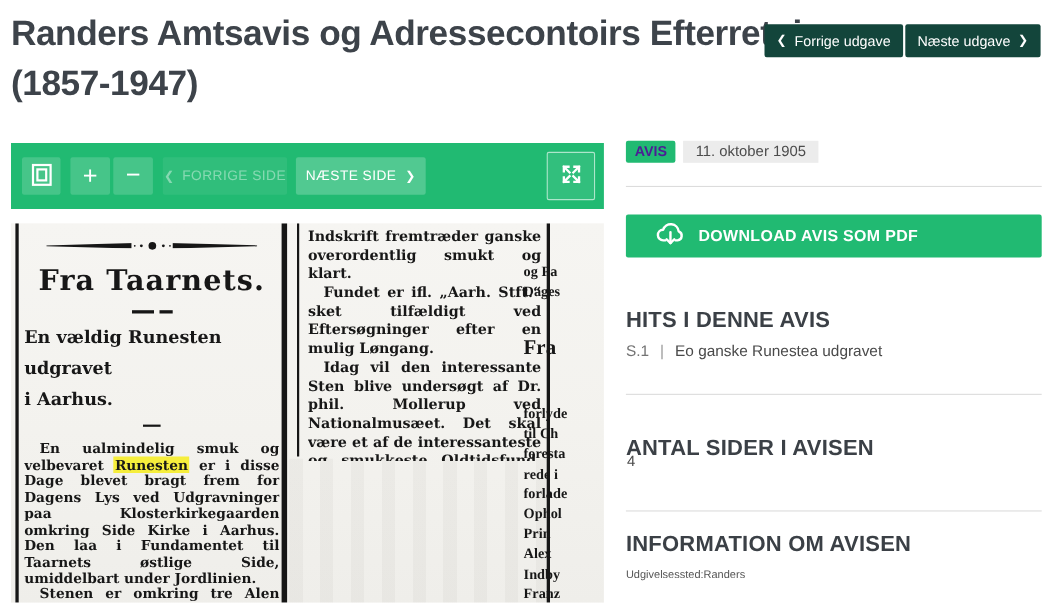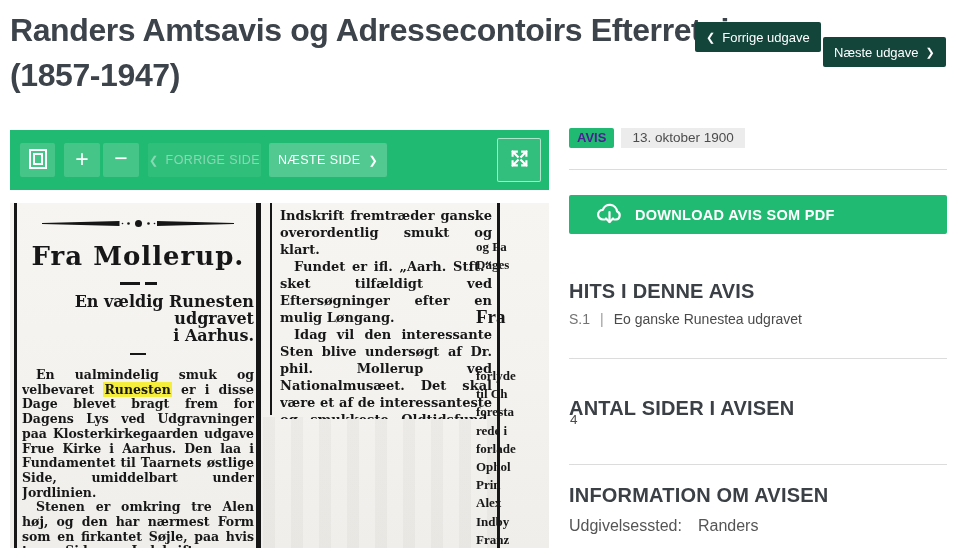--- a/index.html
+++ b/index.html
@@ -16,21 +16,21 @@
     letter-spacing:-0.4px; color:#3d434a;
   }
   .nav-btn {
     position:absolute; top:22px; height:30px;
     background:#13453b; color:#fff; border:none; border-radius:2px;
     font-family:inherit; font-size:13px;
     display:flex; align-items:center; gap:7px; padding:0 11px; cursor:pointer;
   }
   .nav-btn .chev { font-size:11px; line-height:1; }
   #btn-prev-edition { left:695px; }
-  #btn-next-edition { left:823px;margin-top:15px; }
+  #btn-next-edition { left:823px; }
 
   
   .toolbar {
     position:absolute; left:10px; top:130px; width:539px; height:60px;
     background:#21ba72;
   }
   .tb-btn {
     position:absolute; top:13px; height:34px;
     background:rgba(255,255,255,.17); border:none; border-radius:2px;
     color:#fff; font-family:inherit; cursor:pointer;
@@ -75,21 +75,21 @@
     box-shadow:-10px 0 0 -2.2px #161616, 10px 0 0 -2.2px #161616,
                -16px 0 0 -2.7px #161616, 16px 0 0 -2.7px #161616;
   }
 
   .np-col1 { position:absolute; left:12px; top:0; width:232px; height:345px; overflow:hidden; }
   .np-col1 .orn { margin:16px 20px 0; }
   .np-h1 { font-size:26px; text-align:center; margin-top:13px; letter-spacing:1px; }
   .np-dash2 { display:flex; justify-content:center; gap:5px; margin-top:11px; }
   .np-dash2 span { display:block; width:20px; height:2.5px; background:#161616; }
   .np-dash2 span:last-child { width:12px; }
-  .np-h2 { font-size:16px; line-height:17px; text-align:right; margin-top:8px; white-space:pre-line; }
+  .np-h2 { font-size:16px; line-height:28px; text-align:left; margin-top:8px; white-space:pre-line; }
   .np-dash1 { width:16px; height:2.5px; background:#161616; margin:9px auto 0; }
   .np-body { font-size:12.5px; line-height:14.7px; text-align:justify; margin-top:13px; }
   .np-body p { text-indent:14px; }
   .np-col1 mark { background:#f6ee3c; color:#171717; padding:0 1px; }
 
   .np-col2 { position:absolute; left:270px; top:4px; width:212px; height:212px; overflow:hidden;
              font-size:13px; line-height:17px; text-align:justify; }
   .np-col2 p.ind { text-indent:14px; }
 
   .scan-blank {
@@ -120,22 +120,22 @@
     background:#21ba72; color:#fff; border:none; border-radius:2px;
     display:flex; align-items:center; gap:12px; padding-left:27px;
     font-family:inherit; font-size:14.5px; font-weight:700; letter-spacing:.3px; cursor:pointer;
   }
   .side-h { position:absolute; left:0; font-size:20px; font-weight:700; color:#3b4046; letter-spacing:.2px; }
   #hits-h  { top:280px; } #pages-h { top:397px; } #info-h { top:484px; }
   .hit-row { position:absolute; top:311px; left:0; font-size:14px; color:#4a4a4a;
              display:flex; gap:10px; cursor:pointer; }
   .hit-page { color:#737373;text-align:right; } .hit-sep { color:#9a9a9a; }
   .pages-val { position:absolute; top:412px; left:1px; font-size:13.5px; color:#4a4a4a; }
-  .info-row { position:absolute; top:517px; left:0; font-size:16px; color:#555;
-              display:flex; gap:16px; }
+  .info-row { position:absolute; top:517px; left:0; font-size:10px; color:#555;
+              display:flex; gap:0; }
 </style>
 </head>
 <body>
 
 <h1 class="page-title">Randers Amtsavis og Adressecontoirs Efterretninger (1857-1947)</h1>
 
 <button class="nav-btn" id="btn-prev-edition">
   <span class="chev">❮</span>
   <span>Forrige udgave</span>
 </button>
@@ -184,30 +184,30 @@
   <div class="np-rule" id="rule-mid"></div>
   <div class="np-rule" id="rule-col2"></div>
   <div class="np-rule" id="rule-right"></div>
 
   <div class="np-col1">
     <div class="orn">
       <div class="orn-bar l"></div>
         <div class="orn-mid"></div>
         <div class="orn-bar r"></div>
     </div>
-    <div class="np-h1">Fra Mollerup.</div>
+    <div class="np-h1">Fra Taarnets.</div>
     <div class="np-dash2">
         <span></span>
         <span></span>
       </div>
     <div class="np-h2">En vældig Runesten udgravet
 i Aarhus.</div>
     <div class="np-dash1"></div>
     <div class="np-body">
-      <p><span>En ualmindelig smuk og velbevaret </span><mark>Runesten</mark><span> er i disse Dage blevet bragt frem for Dagens Lys ved Udgravninger paa Klosterkirkegaarden udgave Frue Kirke i Aarhus. Den laa i Fundamentet til Taarnets østlige Side, umiddelbart under Jordlinien.</span></p>
+      <p><span>En ualmindelig smuk og velbevaret </span><mark>Runesten</mark><span> er i disse Dage blevet bragt frem for Dagens Lys ved Udgravninger paa Klosterkirkegaarden omkring Side Kirke i Aarhus. Den laa i Fundamentet til Taarnets østlige Side, umiddelbart under Jordlinien.</span></p>
       <p>Stenen er omkring tre Alen høj, og den har nærmest Form som en firkantet Søjle, paa hvis to Sider Indskriften er indhugget. Denne</p>
     </div>
   </div>
 
   <div class="np-col2">
     <p>Indskrift fremtræder ganske overordentlig smukt og klart.</p>
     <p class="ind">Fundet er ifl. „Aarh. Stft.“ sket tilfældigt ved Eftersøgninger efter en mulig Løngang.</p>
     <p class="ind">Idag vil den interessante Sten blive undersøgt af Dr. phil. Mollerup ved Nationalmusæet. Det skal være et af de interessanteste og smukkeste Oldtidsfund, der længe er gjort her i Landet.</p>
 
   </div>
@@ -233,21 +233,21 @@
 aarsja
 og til
 hertug
 Kronp</div>
   </div>
 </div>
 
 <div class="sidebar">
   <div class="badge-row">
     <span class="avis-badge">AVIS</span>
-    <span class="date-chip">13. oktober 1900</span>
+    <span class="date-chip">11. oktober 1905</span>
   </div>
   <hr class="side-div" id="div1">
 
   <button class="download-btn">
     <span>
       <svg width="27" height="23" viewBox="0 0 27 23">
           <g stroke="#fff" stroke-width="2.2" fill="none" stroke-linecap="round" stroke-linejoin="round">
         <path d="M9 17.5 H7 A4.8 4.8 0 0 1 6.8 7.9 A7.3 7.3 0 0 1 21 9.4 A4.2 4.2 0 0 1 20 17.5 H18"></path>
         <path d="M13.5 10 V20"></path>
         <path d="M10 16.5 L13.5 20 L17 16.5"></path>

